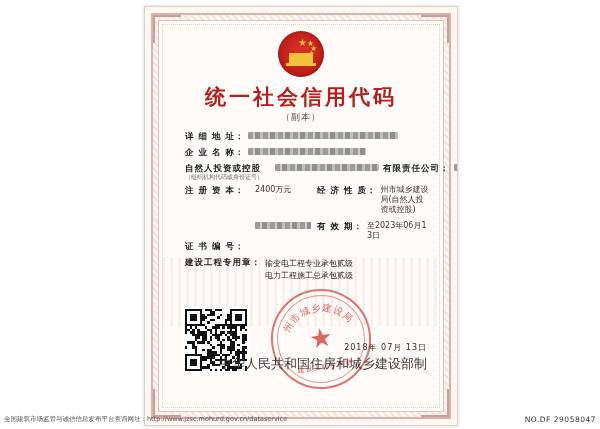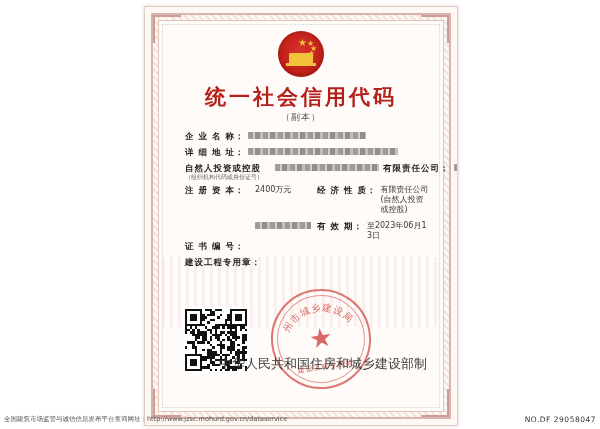--- a/index.html
+++ b/index.html
@@ -208,30 +208,30 @@
       <span class="star" style="left:30px;top:19px;">★</span>
       <span class="star" style="left:25px;top:21px;">★</span>
     </div>
 
     <div class="title">统一社会信用代码</div>
     <div class="subtitle">（副本）</div>
 
     <div class="fields">
 
       <div class="row">
+        <span class="lbl">详 细 地 址：</span>
+        <span class="val">
+          <span class="masked" style="width:150px;"></span>
+        </span>
+      </div>
+
+      <div class="row">
         <span class="lbl">企 业 名 称：</span>
         <span class="val">
           <span class="masked" style="width:118px;"></span>
-        </span>
-      </div>
-
-      <div class="row">
-        <span class="lbl">详 细 地 址：</span>
-        <span class="val">
-          <span class="masked" style="width:150px;"></span>
         </span>
       </div>
 
       <div class="row">
         <span class="lbl" style="flex:0 0 86px;">
           <span>自然人投资或控股</span>
           <span class="sublabel">（组织机构代码或身份证号）</span>
         </span>
         <span class="val">
           <span class="masked" style="width:104px;"></span>
@@ -239,34 +239,38 @@
         <span class="lbl" style="margin-left:4px;">有限责任公司：</span>
         <span class="val">
           <span class="masked" style="width:34px;"></span>
         </span>
       </div>
 
       <div class="row">
         <span class="lbl" style="flex:0 0 66px;">注 册 资 本：</span>
         <span class="val" style="flex:0 0 62px;">2400万元</span>
         <span class="lbl">经 济 性 质：</span>
-        <span class="val">有限责任公司(自然人投资或控股)</span>
+        <span class="val">州市城乡建设局(自然人投资或控股)</span>
       </div>
 
       <div class="row">
         <span class="lbl" style="flex:0 0 66px;margin-top:20px;">证 书 编 号：</span>
         <span class="val" style="flex:0 0 62px;">
           <span class="masked" style="width:56px;"></span>
         </span>
         <span class="lbl">有 效 期：</span>
         <span class="val">至2023年06月13日</span>
       </div>
 
       <div class="row">
         <span class="lbl" style="flex:0 0 66px;">建设工程专用章：</span>
+        <span class="val">
+          <div class="scope">输变电工程专业承包贰级</div>
+          <div class="scope">电力工程施工总承包贰级</div>
+        </span>
       </div>
 
     </div>
 
     <div class="qr">
       <div class="qr-canvas" id="qrCanvas">
           <i class="mod" style="left:0.00px;top:0.00px;width:2.48px;height:2.48px;"></i>
           <i class="mod" style="left:2.48px;top:0.00px;width:2.48px;height:2.48px;"></i>
           <i class="mod" style="left:4.96px;top:0.00px;width:2.48px;height:2.48px;"></i>
           <i class="mod" style="left:7.44px;top:0.00px;width:2.48px;height:2.48px;"></i>
@@ -608,20 +612,21 @@
         </defs>
         <text>
           <textPath href="#arcTop" startOffset="50%" text-anchor="middle" id="sealTopText">州市城乡建设局</textPath>
         </text>
       </svg>
       <div class="seal-star">★</div>
       <div class="seal-bottom">建设工程专用章</div>
     </div>
 
     <div class="issue">
+      <div class="date">2018年 07月 13日</div>
       <div class="org">中华人民共和国住房和城乡建设部制</div>
     </div>
 
   </div>
 
   <div class="footer">
     <div class="left">全国建筑市场监管与诚信信息发布平台查询网址：http://www.jzsc.mohurd.gov.cn/dataservice</div>
     <div class="right">NO.DF 29058047</div>
   </div>
 

